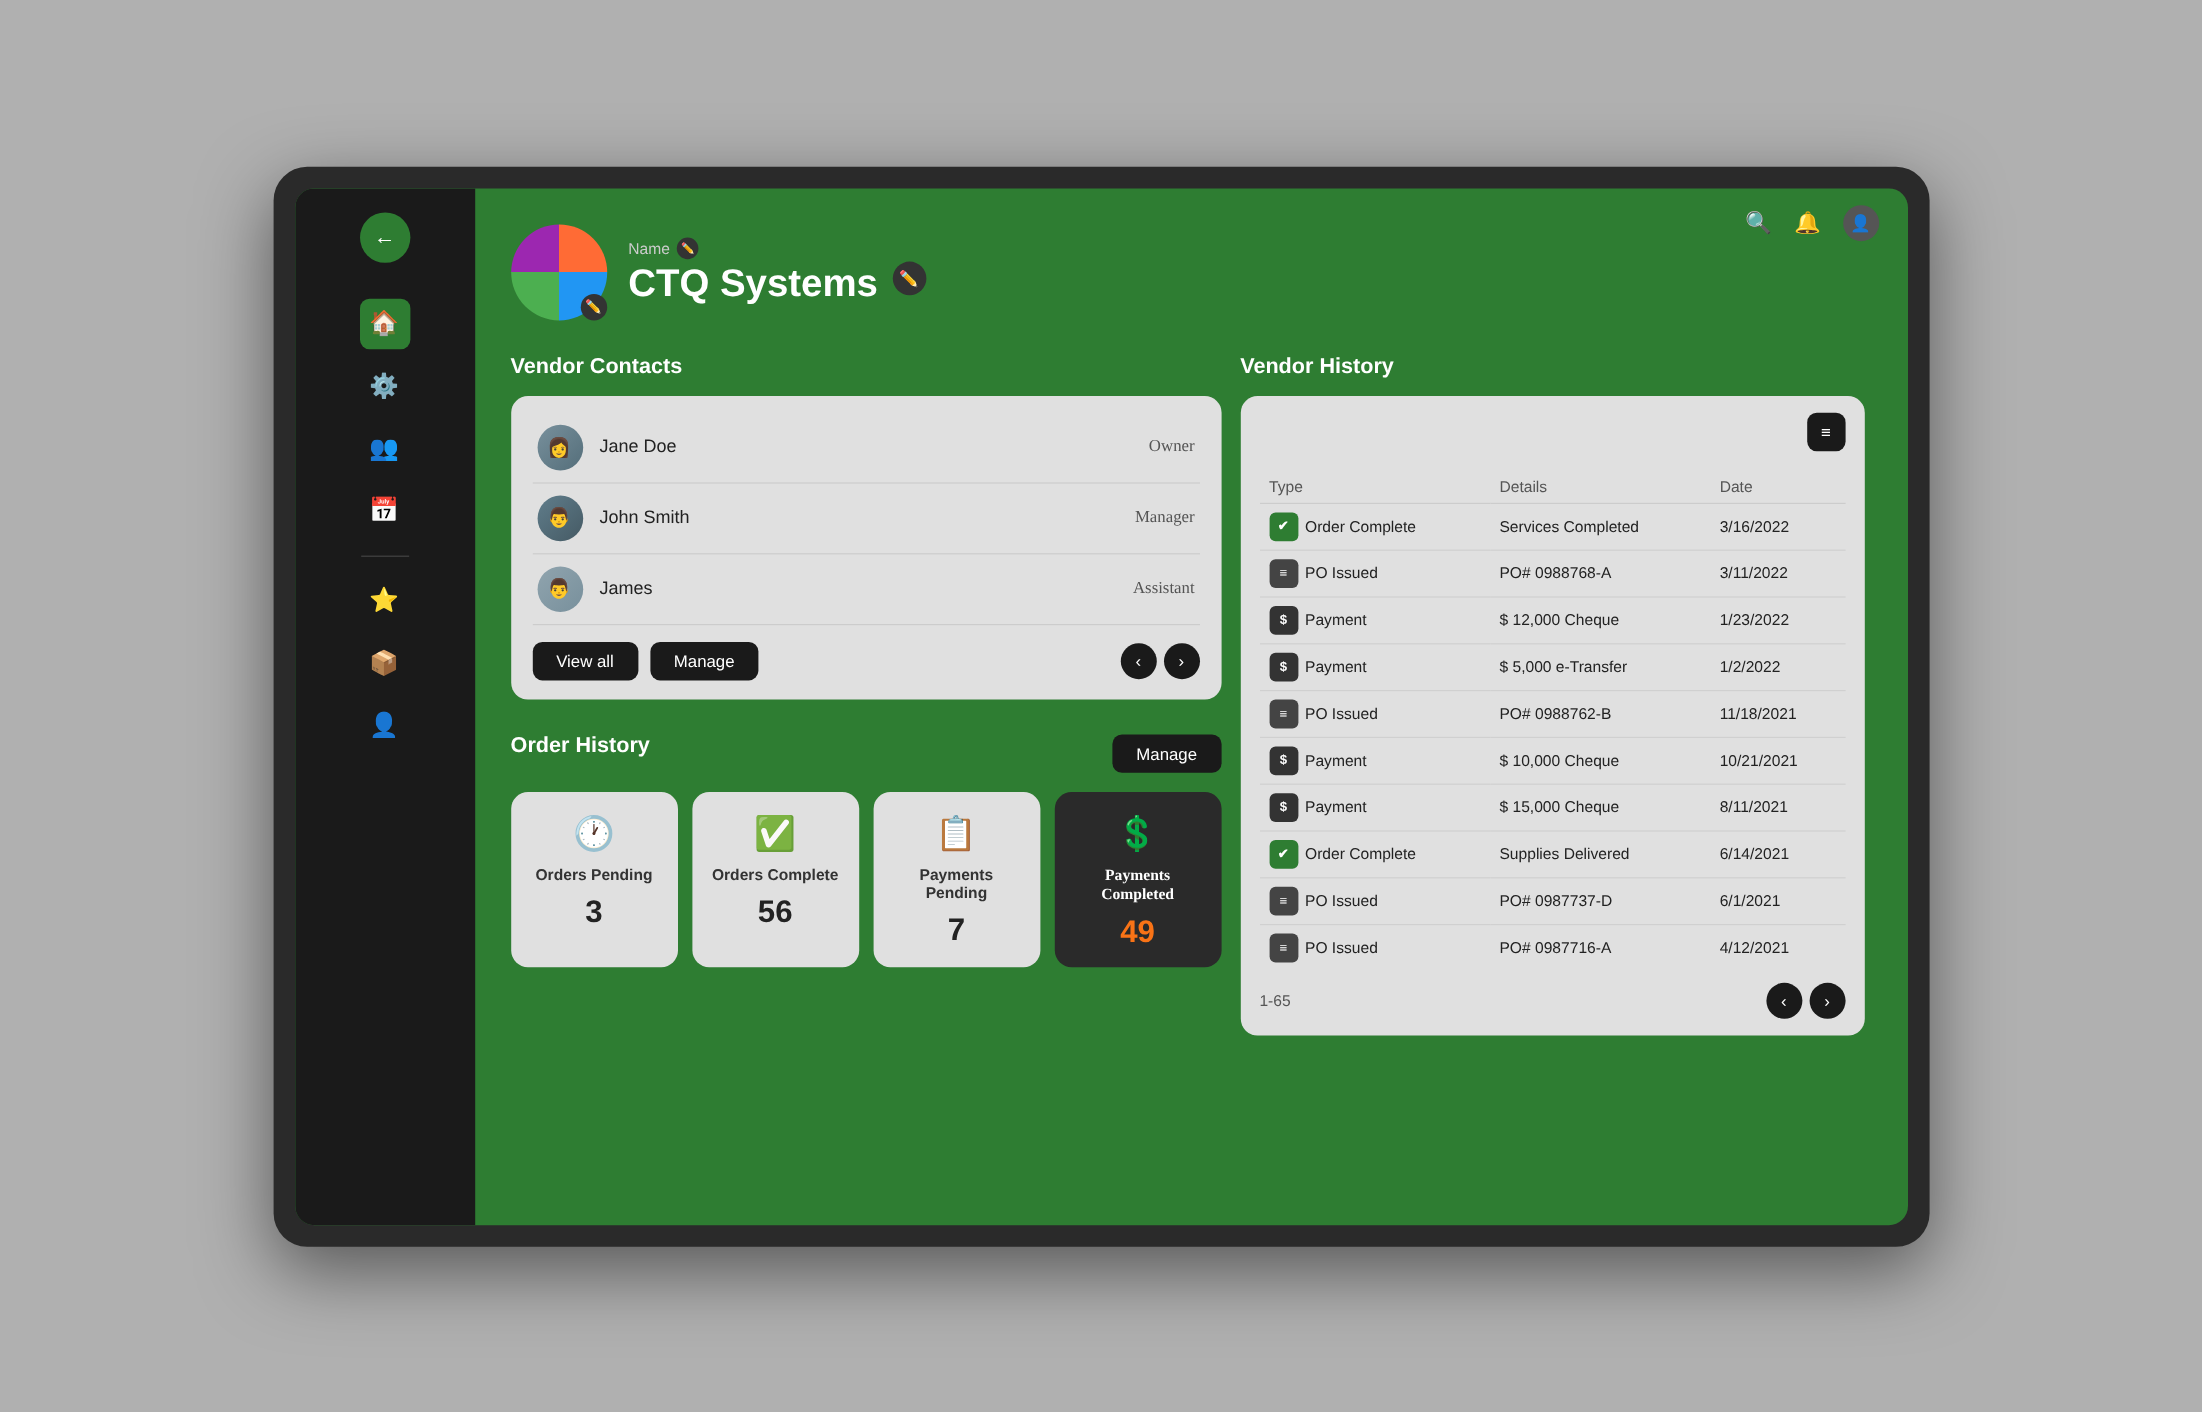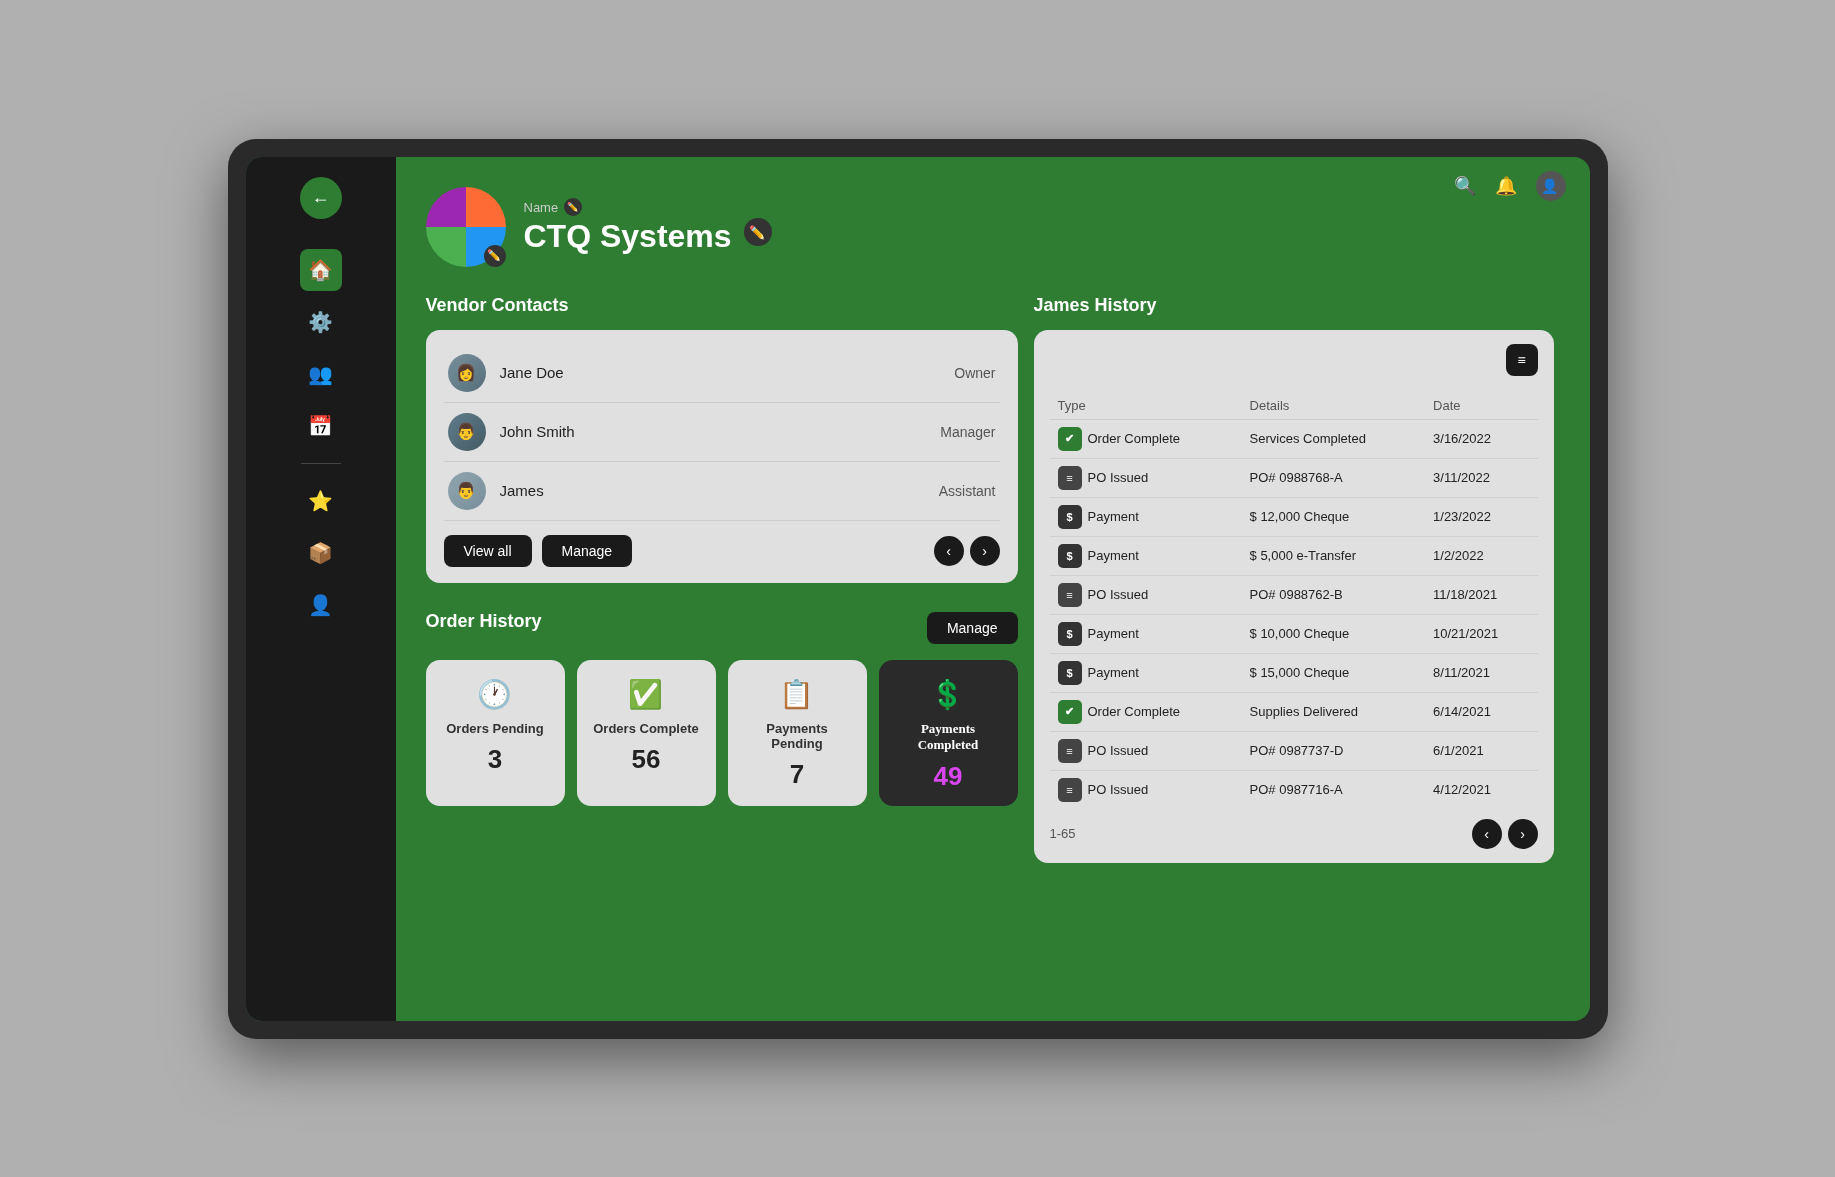--- a/index.html
+++ b/index.html
@@ -231,20 +231,21 @@
     }
     .contact-name {
       flex: 1;
       font-size: 15px;
       font-weight: 500;
       color: #222;
     }
     .contact-role {
       font-size: 14px;
       color: #555;
+      font-family: Liberation Serif, serif;
     }
     .contacts-actions {
       display: flex;
       align-items: center;
       justify-content: space-between;
       margin-top: 14px;
     }
     .contacts-btns {
       display: flex;
       gap: 10px;
@@ -318,21 +319,21 @@
     .order-card.highlight .order-card-label {
       color: white;
       font-family: Liberation Serif, serif;
     }
     .order-card-value {
       font-size: 26px;
       font-weight: 700;
       color: #222;
     }
     .order-card.highlight .order-card-value {
-      color: #d946ef;
+      color: #f97316;
     }
     
     .history-card {
       background: #e0e0e0;
       border-radius: 14px;
       padding: 14px 16px;
     }
     .history-filter-btn {
       background: #1a1a1a;
       color: white;
@@ -498,21 +499,21 @@
               <div class="order-card highlight">
                 <div class="order-card-icon">💲</div>
                 <div class="order-card-label">Payments Completed</div>
                 <div class="order-card-value">49</div>
               </div>
             </div>
           </div>
         </div>
 
         <div>
-          <div class="section-title">James History</div>
+          <div class="section-title">Vendor History</div>
           <div class="history-card">
             <div style="display:flex; justify-content:flex-end; margin-bottom:8px;">
               <button class="history-filter-btn">≡</button>
             </div>
             <table class="history-table">
               <thead>
                 <tr>
                   <th>Type</th>
                   <th>Details</th>
                   <th>Date</th>

